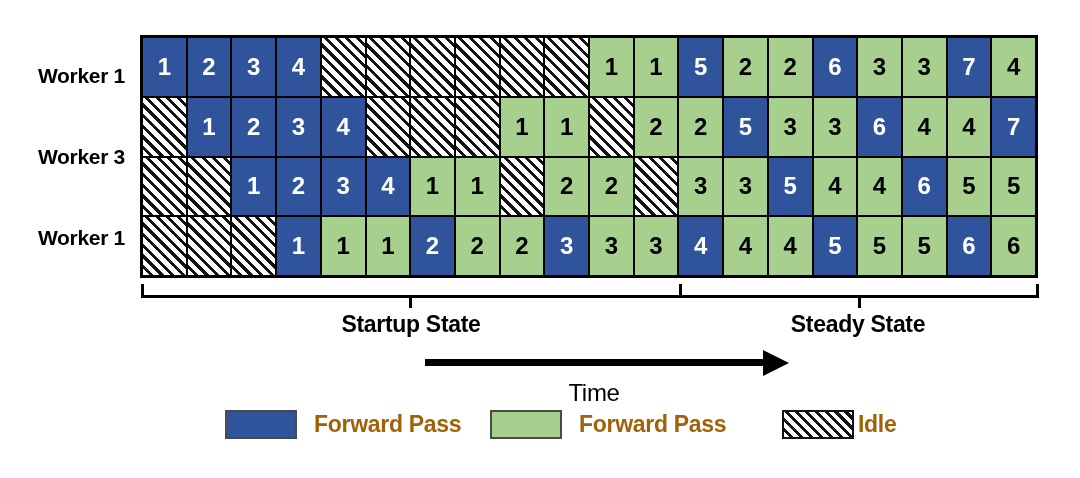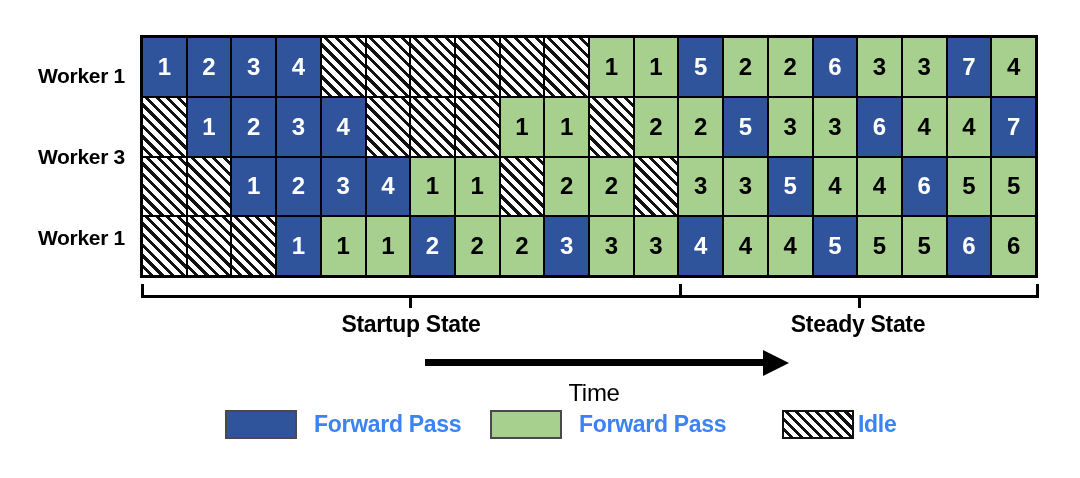--- a/index.html
+++ b/index.html
@@ -54,21 +54,21 @@
   }
 
   
   #legend { position:absolute; left:0; top:0; width:1080px; height:478px; pointer-events:none; }
   .swatch { position:absolute; top:410px; width:72px; height:29px; box-sizing:border-box; }
   .swatch.f-sw { background:var(--forward,#2F549B); border:2px solid #4a4a4a; }
   .swatch.b-sw { background:var(--backward,#A7CF8D); border:2px solid #4a4a4a; }
   .swatch.i-sw { background:repeating-linear-gradient(45deg,#fff 0 4px,#121212 4px 7px); border:2px solid #111; }
   .legend-label {
     position:absolute; top:410px; height:29px; display:flex; align-items:center;
-    font-size:23px; font-weight:bold; color:#3b82f6; white-space:nowrap; letter-spacing:-0.3px;
+    font-size:23px; font-weight:bold; color:#a16207; white-space:nowrap; letter-spacing:-0.3px;
   }
 </style>
 </head>
 <body>
 
 <div id="canvas">
 
   <div id="worker-labels">
       <div class="worker-label">Worker 1</div>
       <div class="worker-label">Worker 3</div>

